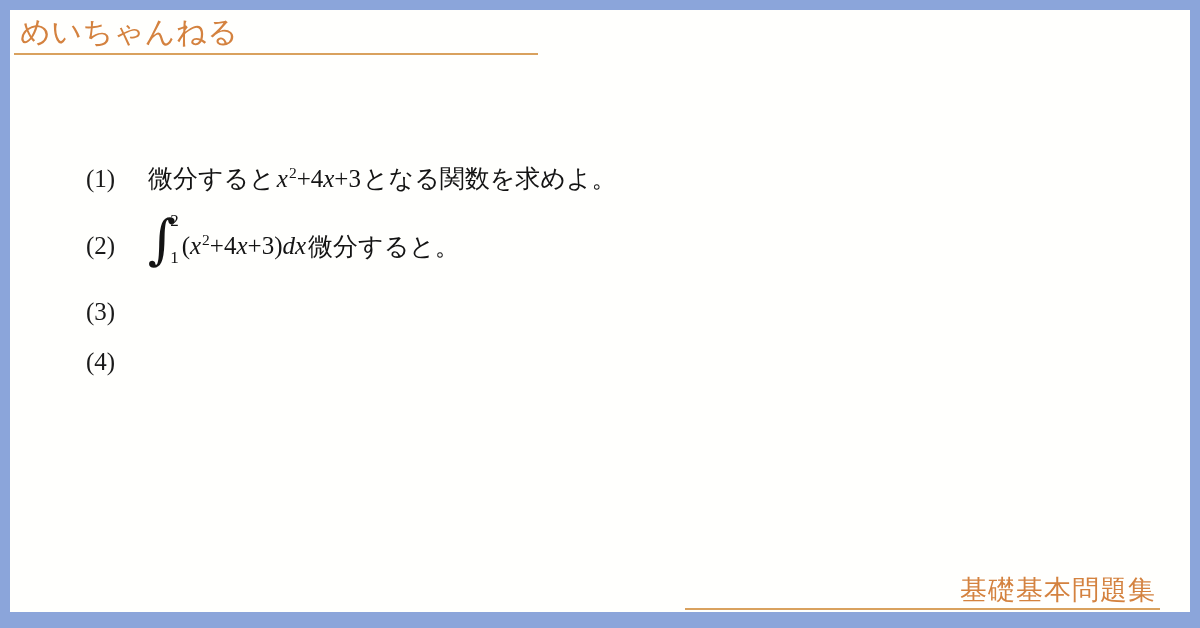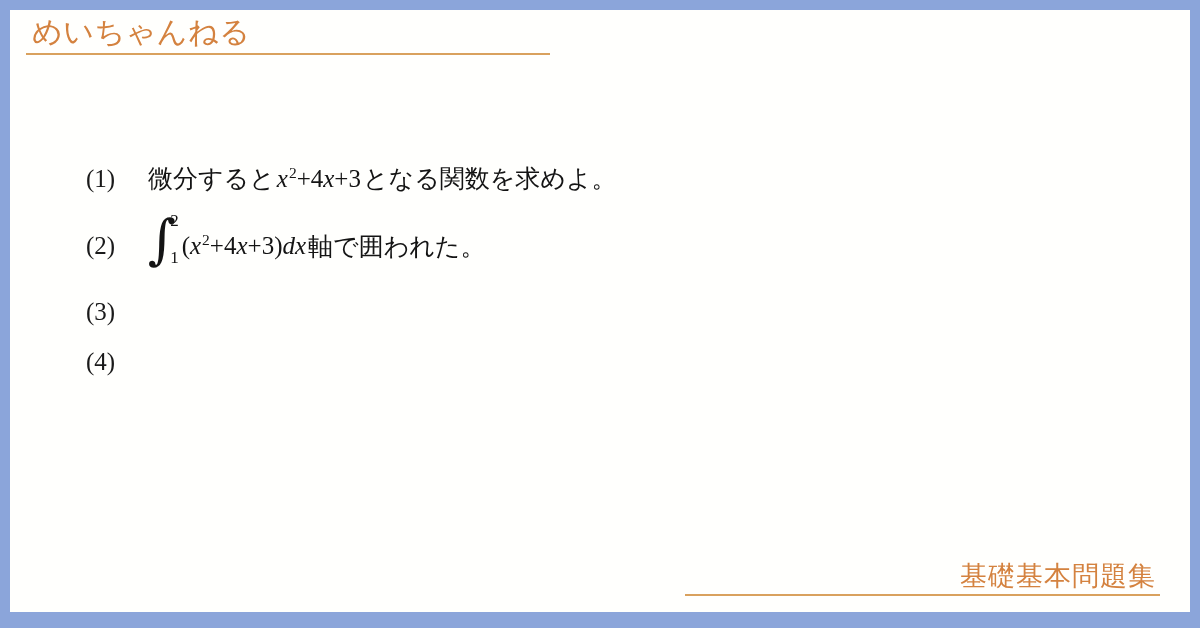--- a/index.html
+++ b/index.html
@@ -26,21 +26,21 @@
     top: 10px;
     right: 10px;
     bottom: 16px;
     background: #fffffd;
     box-sizing: border-box;
   }
 
   
   .header {
     position: absolute;
-    left: 16px;
+    left: 4px;
     top: 2px;
     width: 524px;
   }
 
   .channel-title {
     font-family: "DejaVu Sans", "Liberation Sans", sans-serif;
     font-size: 30px;
     line-height: 1.3;
     color: #d4823f;
     letter-spacing: 0.5px;
@@ -146,21 +146,21 @@
     font-style: normal;
   }
 
   .int-upper { line-height: 1; }
   .int-lower { line-height: 1; }
 
   
   .footer {
     position: absolute;
     right: 30px;
-    bottom: 16px;
+    bottom: 2px;
     text-align: right;
   }
 
   .footer-title {
     font-family: "DejaVu Sans", "Liberation Sans", sans-serif;
     font-size: 27px;
     color: #d4823f;
     letter-spacing: 1px;
     white-space: nowrap;
     padding-right: 4px;
@@ -194,21 +194,21 @@
       </div>
 
       <div class="problem-row row-2">
         <span class="p-num">(2)</span>
         <span class="p-body"><span class="integral">
               <span class="int-sign">∫</span>
               <span class="int-limits">
                 <span class="int-upper">2</span>
                 <span class="int-lower">1</span>
               </span>
-            </span><span class="math"><span class="paren">(</span><span>x</span><sup class="exp">2</sup><span class="op">+</span><span class="num">4</span><span>x</span><span class="op">+</span><span class="num">3</span><span class="paren">)</span><span>dx</span></span><span class="jp">軸で囲われた。</span></span>
+            </span><span class="math"><span class="paren">(</span><span>x</span><sup class="exp">2</sup><span class="op">+</span><span class="num">4</span><span>x</span><span class="op">+</span><span class="num">3</span><span class="paren">)</span><span>dx</span></span><span class="jp">微分すると。</span></span>
       </div>
 
       <div class="problem-row row-3">
         <span class="p-num">(3)</span>
       </div>
 
       <div class="problem-row row-4">
         <span class="p-num">(4)</span>
       </div>
 

